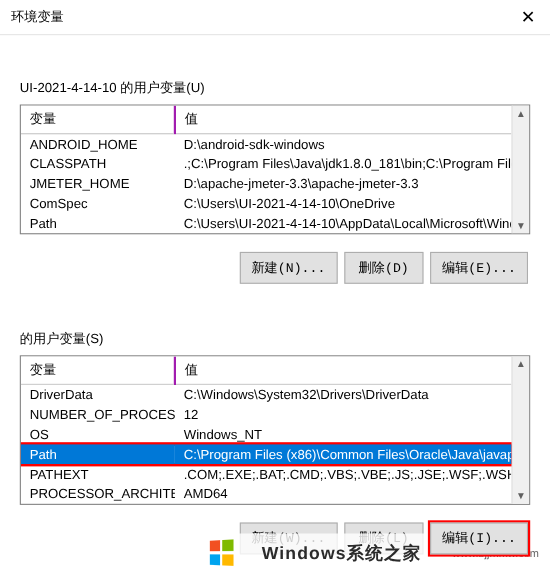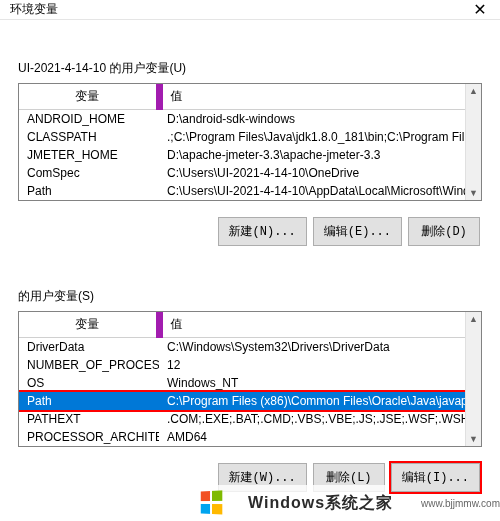--- a/index.html
+++ b/index.html
@@ -1,32 +1,32 @@
 <!DOCTYPE html>
 <html><head>
   <meta charset="utf-8">
   <style>
     * { box-sizing: border-box; margin: 0; padding: 0; }
     body { font-family: "Microsoft YaHei", "Segoe UI", Tahoma, sans-serif; font-size: 12px; background: #fff; width: 500px; height: 521px; position: relative; overflow: hidden; }
-    .titlebar { display: flex; align-items: center; justify-content: space-between; height: 20px; padding: 0 0 0 10px; border-bottom: 1px solid #e5e5e5; }
+    .titlebar { display: flex; align-items: center; justify-content: space-between; height: 32px; padding: 0 0 0 10px; border-bottom: 1px solid #e5e5e5; }
     .titlebar-close { width: 40px; height: 28px; display: flex; align-items: center; justify-content: center; font-size: 16px; font-weight: 300; }
     .dialog-body { padding: 12px 18px 50px 18px; }
     .section-label { font-size: 12px; margin-bottom: 6px; margin-top: 28px; }
     .table-wrap { border: 1px solid #828282; background: #fff; margin-bottom: 10px; }
     .table { width: 100%; border-collapse: collapse; table-layout: fixed; }
     .table th { text-align: left; font-weight: normal; padding: 4px 8px; background: #fff; border-bottom: 1px solid #d0d0d0; }
-    .table th.col-name { width: 140px; border-right: 7px solid #a21caf; text-align: center; }
+    .table th.col-name { width: 140px; border-right: 2px solid #a21caf; }
     .table td { padding: 2px 8px; white-space: nowrap; overflow: hidden; text-overflow: clip; }
     .table td.col-name { width: 140px; margin-left: 43px; }
     .table tbody tr { height: 17px; }
     .table tbody tr.selected { background: #0078d7; color: #fff; }
     .button-row { display: flex; justify-content: flex-end; gap: 6px; padding: 6px 2px 14px 0; }
     .btn { min-width: 72px; height: 29px; border: 1px solid #adadad; background: #e1e1e1; font-size: 12px; font-family: Liberation Mono, monospace; padding: 0 10px; cursor: pointer; }
     .highlight-red { box-shadow: 0 0 0 2px #ff0000; position: relative; z-index: 2; }
-    .watermark-bar { position: absolute; bottom: 0; left: 0; right: 0; height: 36px; display: flex; align-items: center; justify-content: flex-end; gap: 24px; background: rgba(255,255,255,0.8); }
+    .watermark-bar { position: absolute; bottom: 0; left: 0; right: 0; height: 36px; display: flex; align-items: center; justify-content: flex-end; padding-right: 10px; gap: 24px; background: rgba(255,255,255,0.8); }
     .win-logo { display: inline-flex; gap: 2px; flex-wrap: wrap; width: 24px; height: 24px; transform: perspective(40px) rotateY(-10deg); }
     .win-logo span { width: 10px; height: 10px; }
     .wl1 { background: #f25022; } .wl2 { background: #7fba00; } .wl3 { background: #00a4ef; } .wl4 { background: #ffb900; }
     .watermark-text { font-size: 16px; font-weight: 600; color: #2b2b2b; letter-spacing: 1px; }
     .watermark-url { font-size: 10px; color: #666; margin-left: 4px; }
     .table-scroll-wrap { position: relative; display:flex; }
     .vscroll { width:16px; background:#f0f0f0; border-left:1px solid #e0e0e0; display:flex; flex-direction:column; align-items:center; justify-content:space-between; }
     .vscroll .arrow { font-size:9px; color:#606060; line-height:14px; }
     .vscroll .arrow.spacer { flex:1; }
     .table-inner { flex:1; overflow:hidden; }
@@ -80,22 +80,22 @@
       </div>
       <div class="vscroll">
         <span class="arrow">▲</span>
         <span class="arrow spacer"></span>
         <span class="arrow">▼</span>
       </div>
     </div>
   </div>
   <div class="button-row">
     <button class="btn">新建(N)...</button>
+    <button class="btn">删除(D)</button>
     <button class="btn">编辑(E)...</button>
-    <button class="btn">删除(D)</button>
   </div>
 
   <div class="section-label">的用户变量(S)</div>
   <div class="table-wrap">
     <div class="table-scroll-wrap">
       <div class="table-inner">
         <table class="table">
           <thead>
             <tr>
               <th class="col-name">变量</th>

